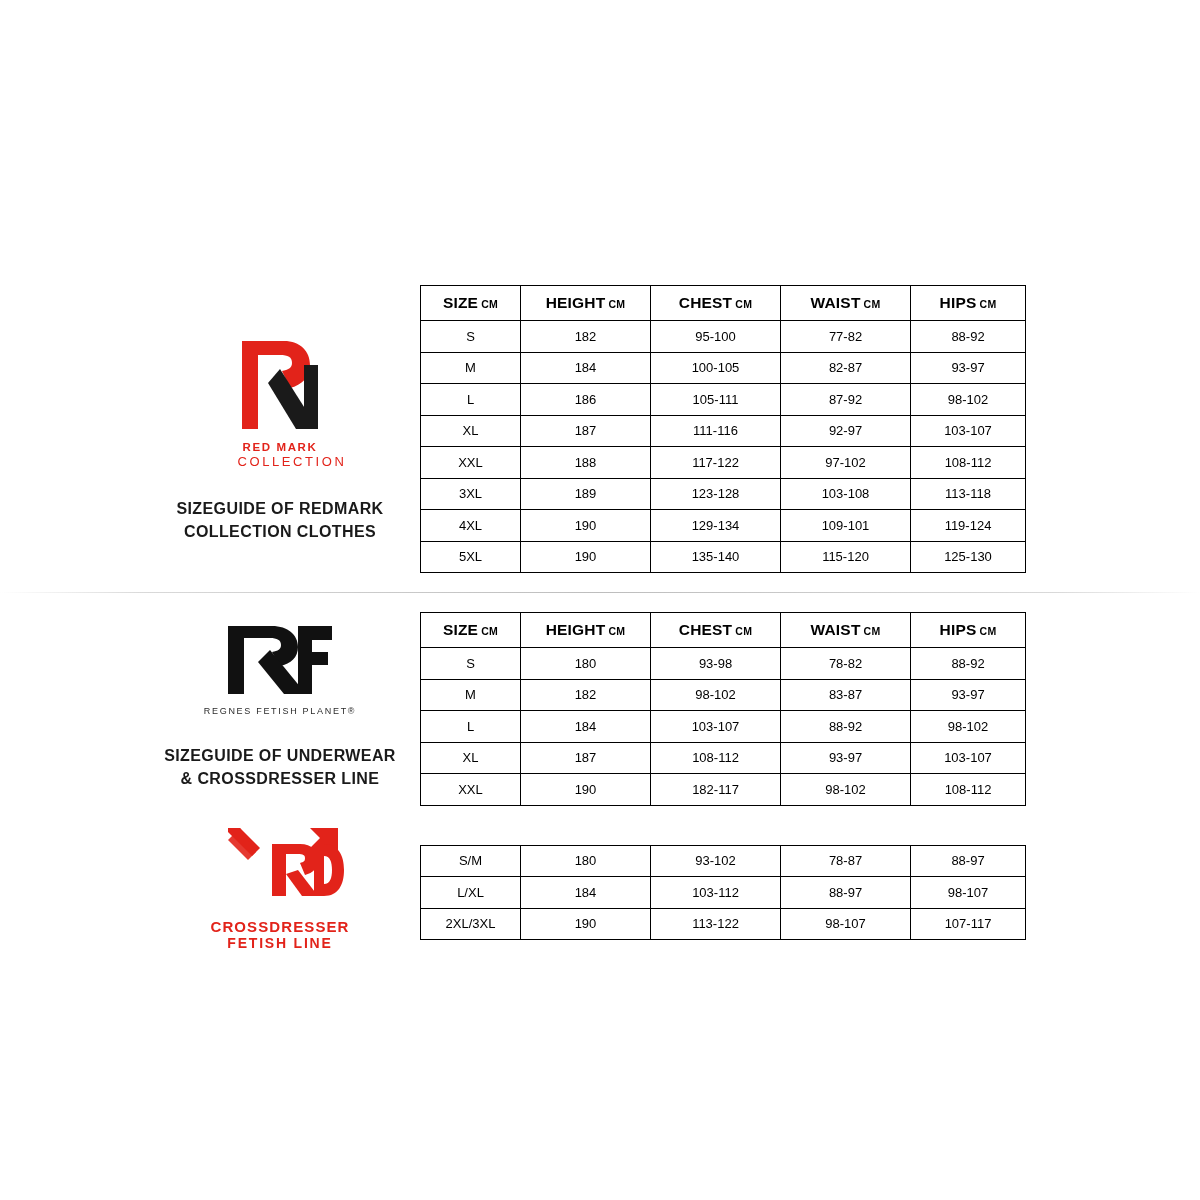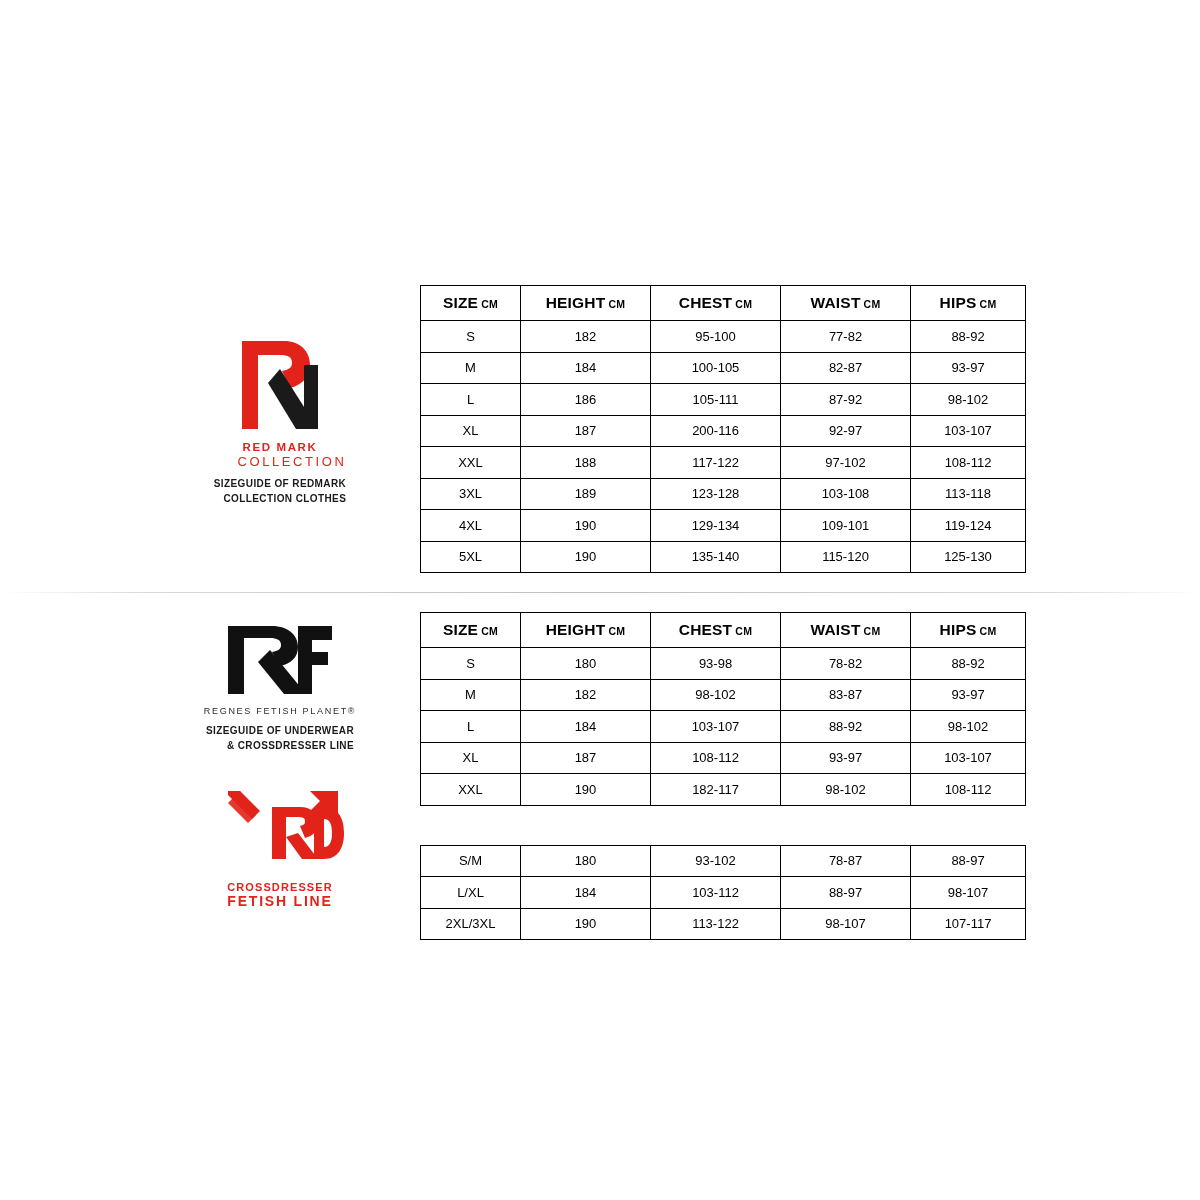--- a/index.html
+++ b/index.html
@@ -29,27 +29,27 @@
   }
 
   .logo-col {
     width: 350px;
     display: flex;
     flex-direction: column;
     align-items: center;
   }
 
   .caption {
-    text-align: right;
-    font-size: 10px;
+    text-align: center;
+    font-size: 16px;
     font-weight: bold;
     letter-spacing: 0.4px;
     line-height: 1.45;
     color: #1a1a1a;
-    margin-top: 8px;
+    margin-top: 28px;
   }
 
   
   table.size-table {
     border-collapse: collapse;
     table-layout: fixed;
     padding-left: 7px;
   }
   table.size-table td, table.size-table th {
     border: 1px solid #000000;
@@ -119,21 +119,21 @@
     color: #2b2b2b;
   }
 
   .crd-logo { width: 132px; height: 92px; }
   .crd-word {
     margin-top: 4px;
     text-align: center;
   }
   .crd-word .l1 {
     color: #e2231a;
-    font-size: 11px;
+    font-size: 15px;
     font-weight: bold;
     letter-spacing: 1.1px;
     text-align: right;
   }
   .crd-word .l2 {
     color: #e2231a;
     font-size: 14px;
     font-weight: bold;
     letter-spacing: 1.8px;
     text-align: center;
@@ -208,21 +208,21 @@
         <tr>
           <td>L</td>
           <td>186</td>
           <td>105-111</td>
           <td>87-92</td>
           <td>98-102</td>
         </tr>
         <tr>
           <td>XL</td>
           <td>187</td>
-          <td>200-116</td>
+          <td>111-116</td>
           <td>92-97</td>
           <td>103-107</td>
         </tr>
         <tr>
           <td>XXL</td>
           <td>188</td>
           <td>117-122</td>
           <td>97-102</td>
           <td>108-112</td>
         </tr>

